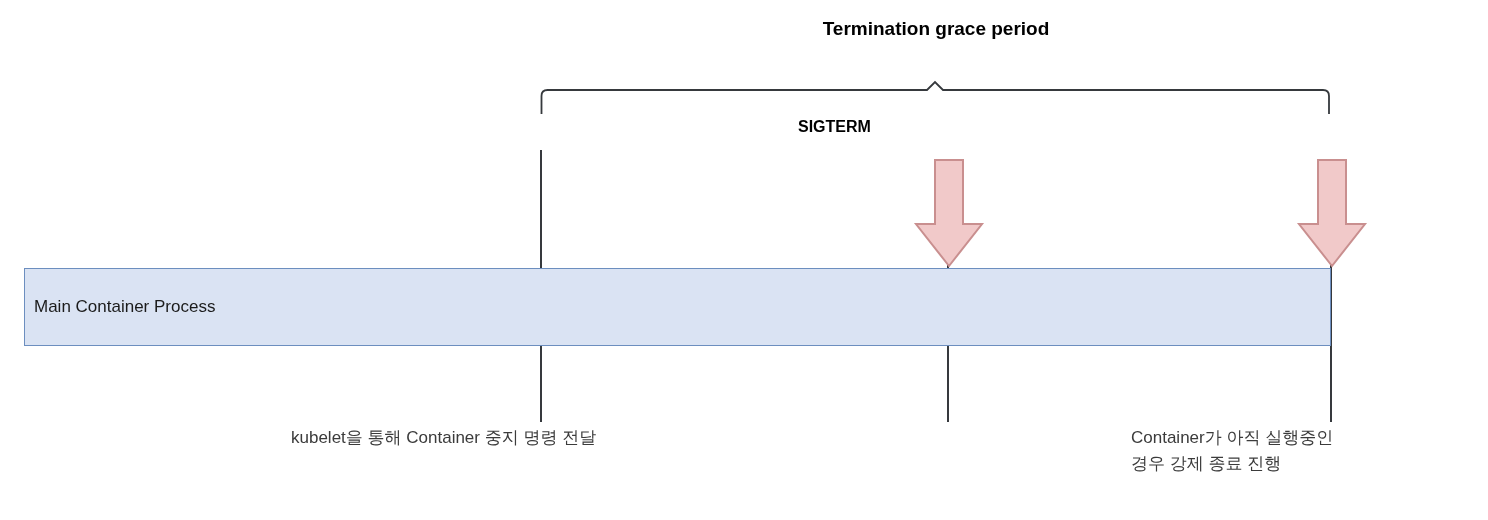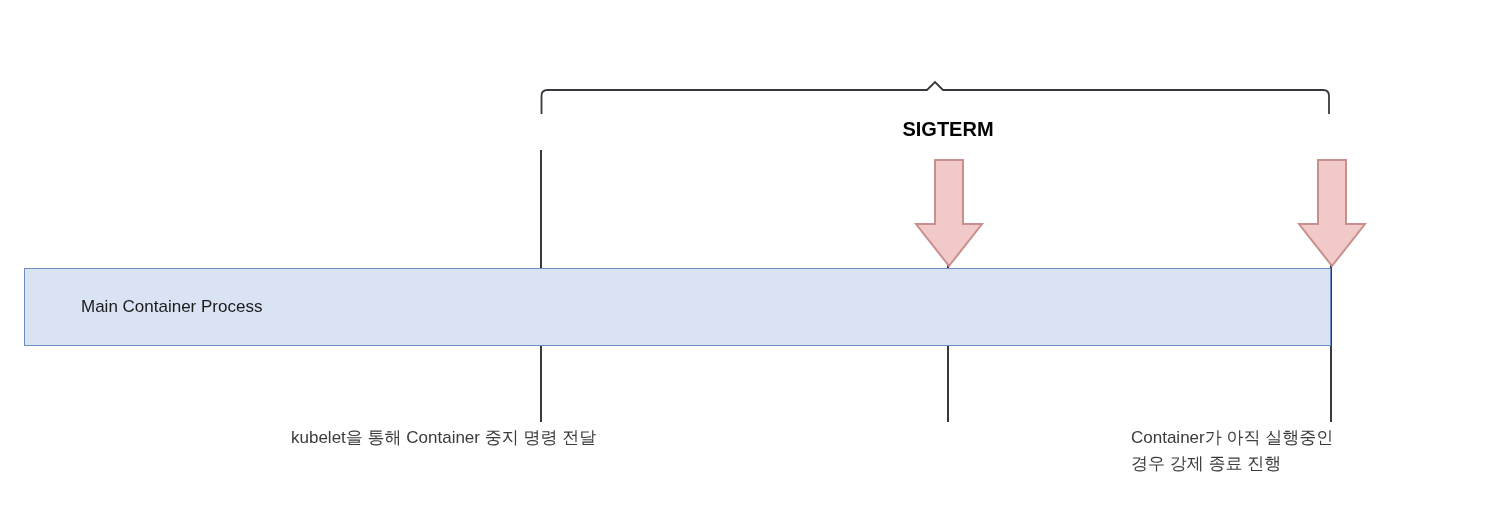--- a/index.html
+++ b/index.html
@@ -32,24 +32,24 @@
   }
 
   
   #brace-svg {
     left: 530px;
     top: 62px;
   }
 
   
   .signal-label {
-    font-size: 20px;
+    font-size: 16px;
     font-weight: bold;
     color: #000000;
-    text-align: center;
+    text-align: left;
     white-space: nowrap;
   }
   #sigterm-label { left: 798px; top: 118px; width: 300px; }
   #sigkill-label { left: 1181px; top: 118px; width: 300px; }
 
   
   .vline {
     width: 2px;
     background: #36393d;
   }
@@ -82,21 +82,20 @@
     left: 24px;
     top: 268px;
     width: 1307px;
     height: 78px;
     background: #dae3f3;
     border: 1px solid #6c8ebf;
     box-sizing: border-box;
     display: flex;
     align-items: center;
     justify-content: flex-start;
-    padding-left: 47px;
   }
   #main-label {
     font-size: 17px;
     color: #1b1b1b;
     padding-left: 9px;
     white-space: nowrap;
   }
 
   
   .caption {
@@ -107,20 +106,21 @@
     white-space: nowrap;
   }
   #caption-kubelet { left: 291px; top: 425px; width: 500px; }
   #caption-sigkill { left: 1131px; top: 425px; width: 400px; }
 </style>
 </head>
 <body>
 
 <div id="canvas">
 
+  <div class="abs" id="grace-title-inner">Termination grace period</div>
 
   <svg class="abs" id="brace-svg" width="830" height="60">
     <path d="M 11.5 52 L 11.5 34 Q 11.5 28 17.5 28 L 397 28 L 405 20 L 413 28 L 793 28 Q 799 28 799 34 L 799 52" fill="none" stroke="#36393d" stroke-width="1.8" stroke-linecap="butt"></path>
   </svg>
 
   <div class="abs signal-label" id="sigterm-label">SIGTERM</div>
 
   <div class="abs vline" id="line-kubelet"></div>
   <div class="abs vline" id="line-sigterm"></div>
   <div class="abs vline" id="line-sigkill"></div>

